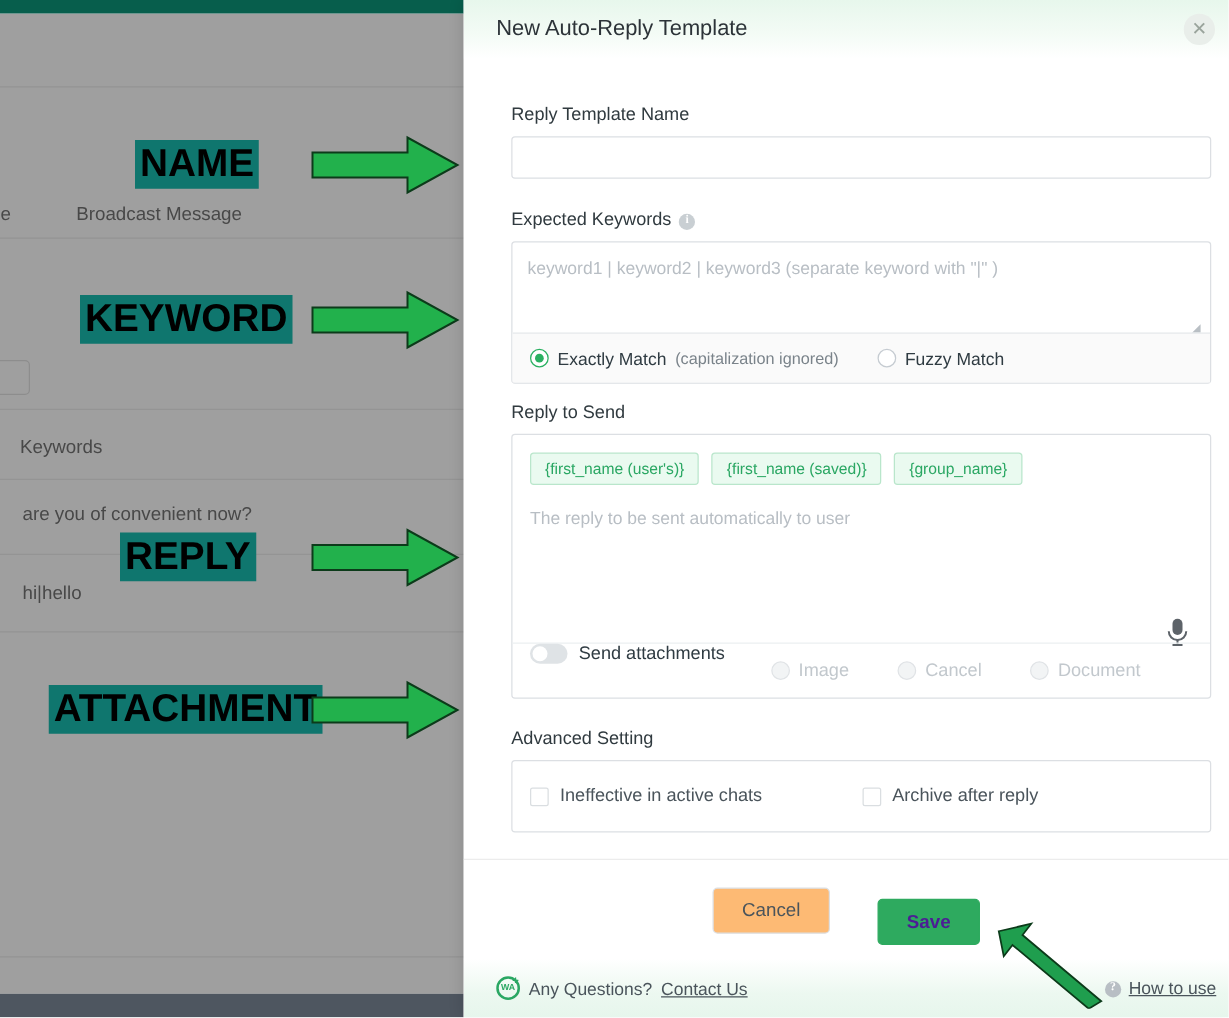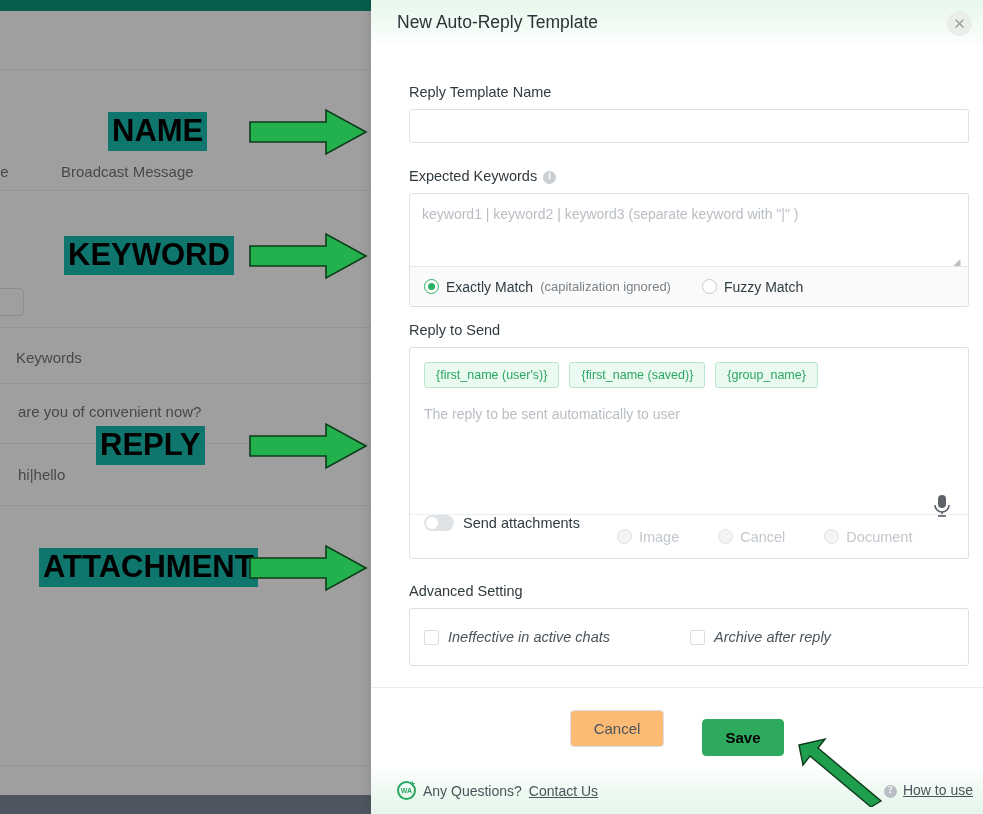--- a/index.html
+++ b/index.html
@@ -127,33 +127,33 @@
   .switch::after {
     content:""; position:absolute; left:2px; top:2px; width:12px; height:12px;
     border-radius:50%; background:#ffffff;
   }
   .attach-lbl { font-size:14.5px; color:#2f3b42; margin-right:28px; }
   .opt { display:flex; align-items:center; gap:7px; margin-right:30px; }
   .opt-lbl { font-size:14.5px; color:#c2c8cd; }
 
   
   #adv-box { height:58px; display:flex; align-items:center; padding-left:14px; box-sizing:border-box; }
-  .cbwrap { display:flex; align-items:center; gap:9px;font-style:italic; }
+  .cbwrap { display:flex; align-items:center; gap:9px; }
   .cb { width:15px; height:15px; border:1.5px solid #dadee1; border-radius:2px; background:#fff; box-sizing:border-box; }
   .cb-lbl { font-size:14.5px; color:#4a545b; }
 
   
   #dlg-footer {
     position:absolute; left:0; top:687px; width:612px; height:80px;
     background:#ffffff; border-top:1px solid #ececec;
     display:flex; align-items:center; justify-content:center; gap:38px;
   }
   .btn { border-radius:4px; font-size:15px; cursor:pointer; font-family:"Liberation Sans", sans-serif; }
   #cancel-btn { width:94px; height:37px; background:#fdba74; border:1px solid #dcdfe3; color:#4a545b; }
-  #save-btn   { width:82px; height:37px; background:#2eaa5f; border:1px solid #2eaa5f; color:#000000; font-weight:bold;margin-top:18px; }
+  #save-btn   { width:82px; height:37px; background:#2eaa5f; border:1px solid #2eaa5f; color:#4c1d95; font-weight:bold;margin-top:18px; }
 
   #dlg-helpbar {
     position:absolute; left:0; top:767px; width:612px; height:47px;
     background:linear-gradient(180deg,#ffffff 0%, #ecf8f0 60%, #e6f6ec 100%);
   }
   #help-left { position:absolute; left:26px; top:14px; display:flex; align-items:center; gap:7px; }
   #wa-logo {
     width:19px; height:19px; border-radius:50%; border:2px solid #2aa763; color:#2aa763;
     font-size:7px; font-weight:bold; display:flex; align-items:center; justify-content:center;
     box-sizing:border-box; position:relative;

